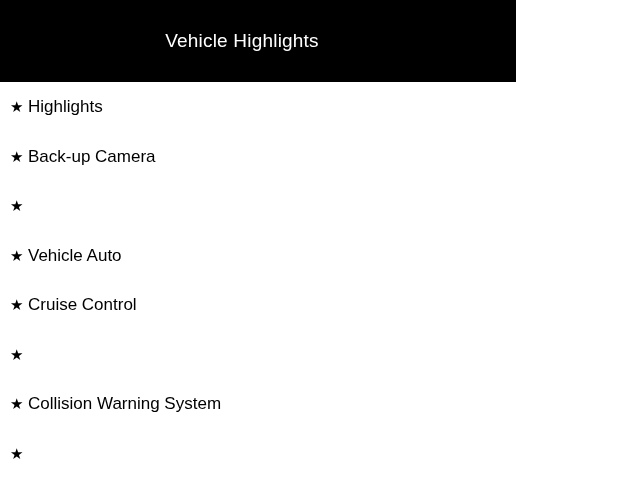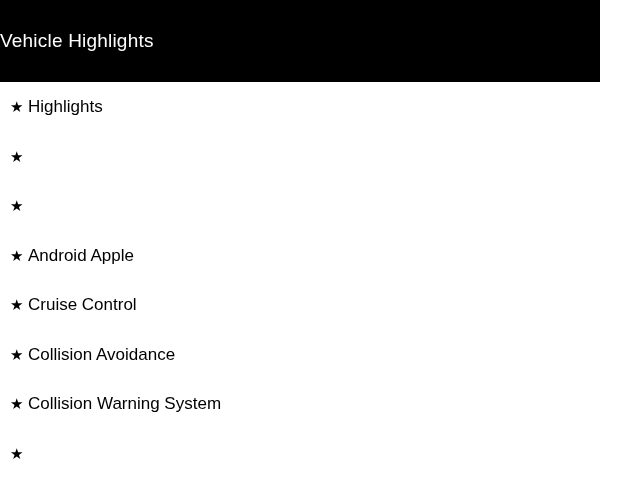--- a/index.html
+++ b/index.html
@@ -16,26 +16,26 @@
   .page {
     position: relative;
     width: 640px;
     height: 480px;
     background: #ffffff;
   }
   .header-bar {
     position: absolute;
     top: 0;
     left: 0;
-    width: 600px;
+    width: 516px;
     height: 82px;
     background: #000000;
     display: flex;
     align-items: center;
-    justify-content: flex-start;
+    justify-content: center;
     box-sizing: border-box;
     padding-right: 32px;
   }
   .header-title {
     color: #ffffff;
     font-size: 19px;
     font-weight: normal;
     letter-spacing: 0.2px;
     line-height: 1;
     padding-bottom: 2px;
@@ -80,35 +80,35 @@
     <div class="header-title">Vehicle Highlights</div>
   </div>
 
   <ul class="highlights-list">
     <li class="highlight-item">
       <span class="star-icon">★</span>
       <span class="item-label">Highlights</span>
     </li>
     <li class="highlight-item">
       <span class="star-icon">★</span>
+      <span class="item-label">Back-up Camera</span>
     </li>
     <li class="highlight-item">
       <span class="star-icon">★</span>
     </li>
     <li class="highlight-item">
       <span class="star-icon">★</span>
-      <span class="item-label">Android Apple</span>
+      <span class="item-label">Vehicle Auto</span>
     </li>
     <li class="highlight-item">
       <span class="star-icon">★</span>
       <span class="item-label">Cruise Control</span>
     </li>
     <li class="highlight-item">
       <span class="star-icon">★</span>
-      <span class="item-label">Collision Avoidance</span>
     </li>
     <li class="highlight-item">
       <span class="star-icon">★</span>
       <span class="item-label">Collision Warning System</span>
     </li>
     <li class="highlight-item">
       <span class="star-icon">★</span>
     </li>
   </ul>
 

